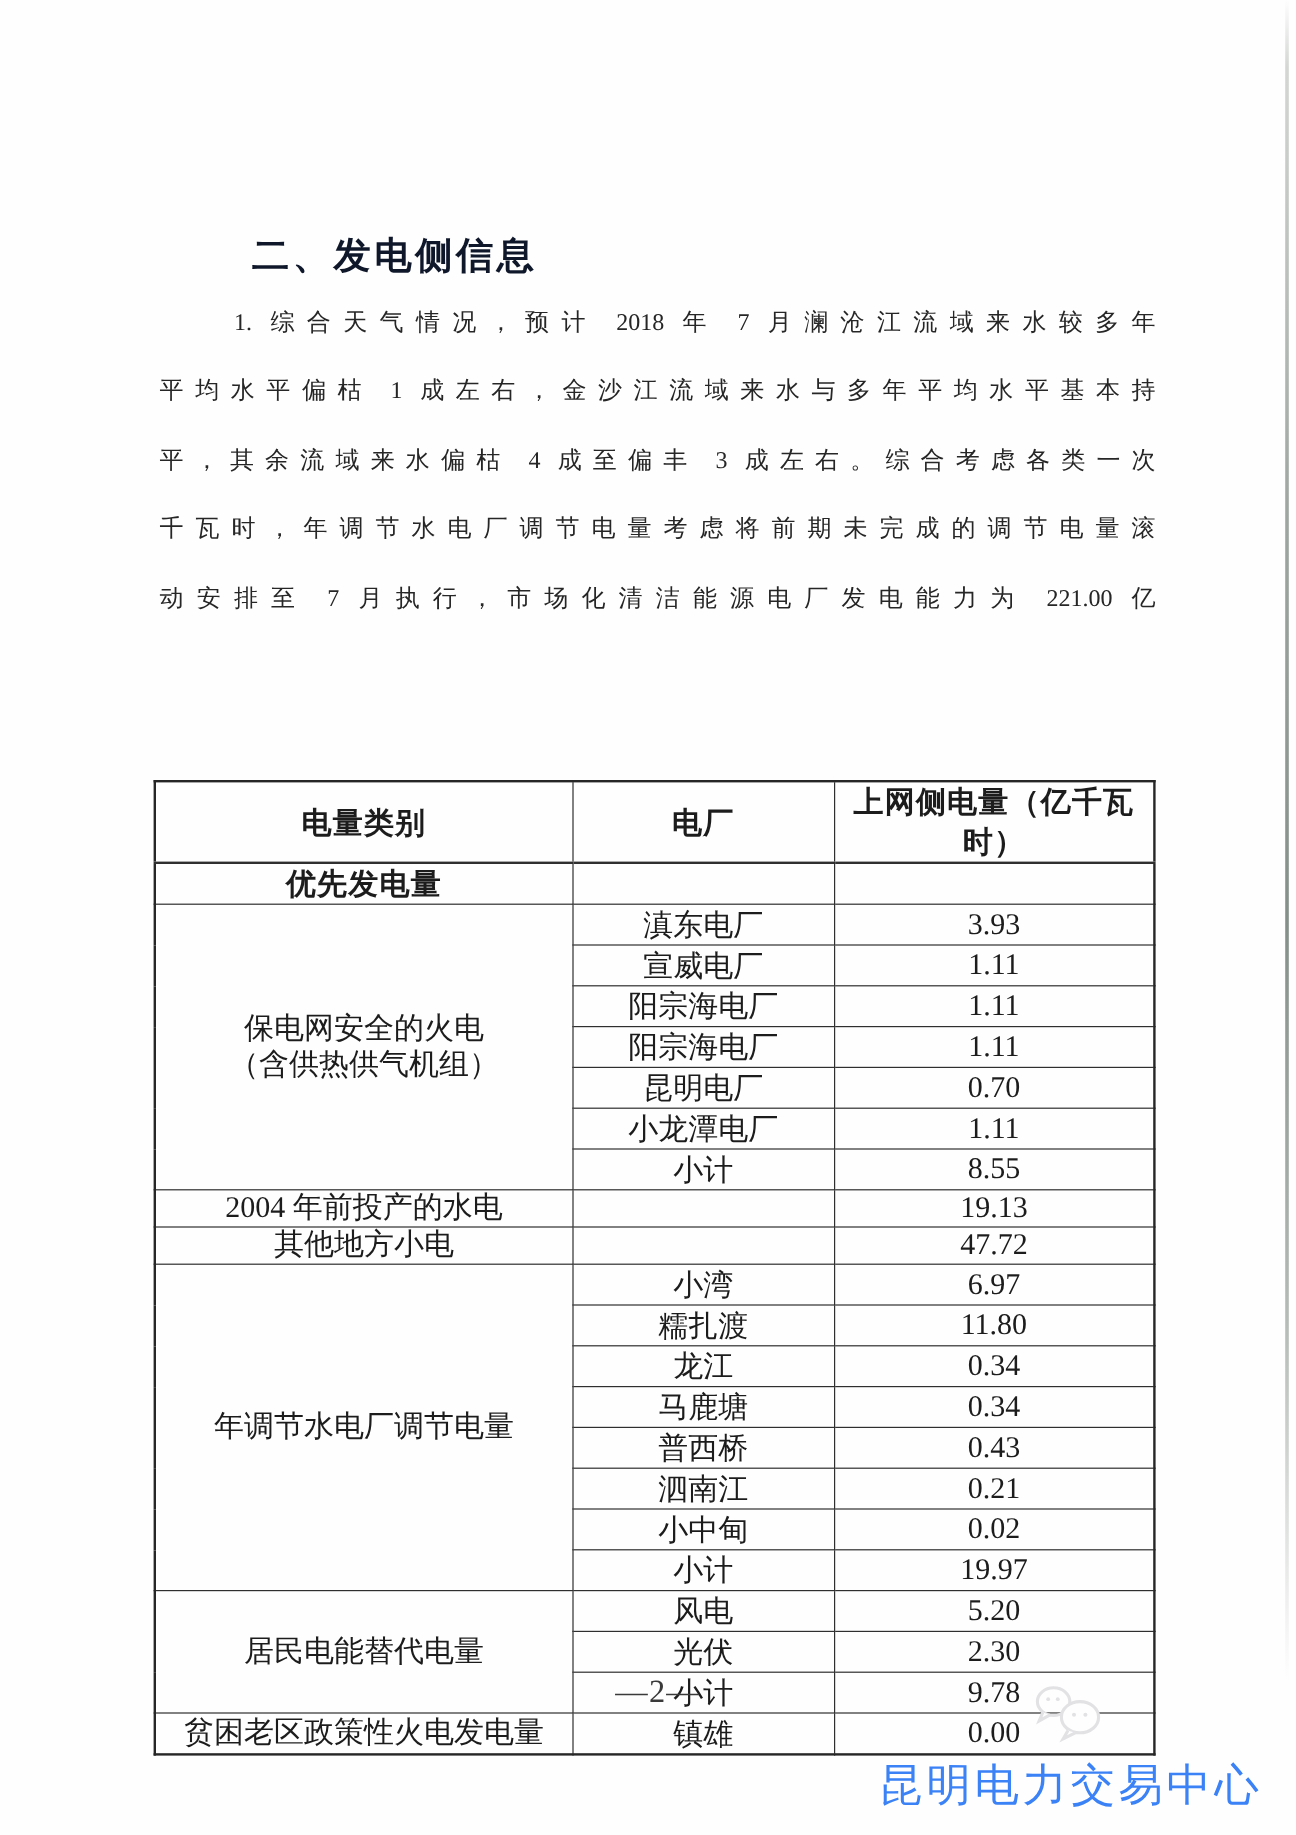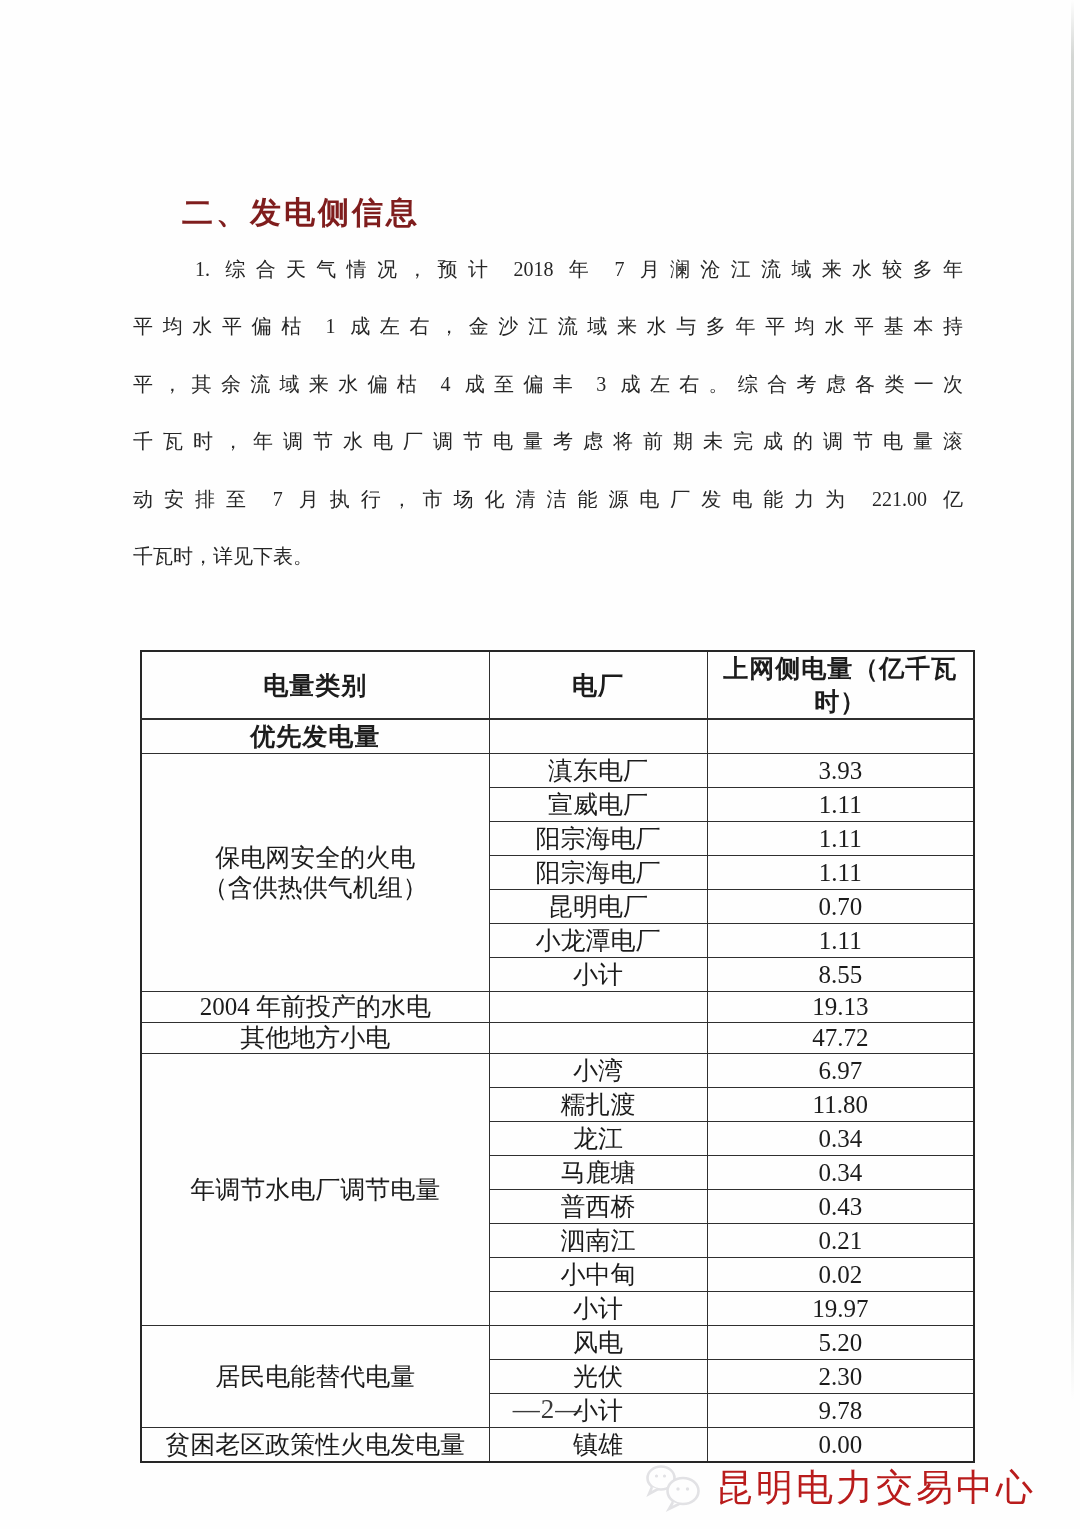--- a/index.html
+++ b/index.html
@@ -10,69 +10,68 @@
   .scanline{position:absolute;left:1071px;top:0;width:3px;height:1400px;
     background:linear-gradient(to bottom,
       rgba(166,172,167,0) 0%,
       rgba(160,166,160,0.45) 4%,
       rgba(128,138,131,0.75) 30%,
       rgba(112,124,117,0.85) 55%,
       rgba(138,148,141,0.6) 80%,
       rgba(170,176,170,0.28) 93%,
       rgba(170,176,170,0) 100%);}
 
-  .heading{position:absolute;left:182px;top:192px;margin:0;
+  .heading{position:absolute;left:210px;top:192px;margin:0;
     font-family:"Liberation Sans", sans-serif;font-weight:700;
-    font-size:31px;letter-spacing:3px;color:#7f1d1d;}
+    font-size:31px;letter-spacing:3px;color:#0f172a;}
 
   .para{position:absolute;left:133px;top:241px;width:830px;
     font-size:20px;color:#262626;}
   .pl{height:57.4px;line-height:57.4px;text-align:justify;text-align-last:justify;
       text-justify:inter-character;overflow:hidden;}
   .pl.first{text-indent:62px;}
   .pl.last{text-align-last:left;}
 
-  table.gen{position:absolute;left:140px;top:650px;width:833px;
+  table.gen{position:absolute;left:128px;top:650px;width:833px;
     border-collapse:collapse;table-layout:fixed;
     border:2.2px solid #262626;}
   table.gen td{border:1.5px solid #2f2f2f;text-align:center;vertical-align:middle;
     padding:0;overflow:hidden;font-size:25px;color:#1c1c1c;
     font-family:"Liberation Serif", serif;}
   tr.head{height:41px;}
   tr.head td{border-bottom-width:2.2px;font-family:"Liberation Sans", sans-serif;
     font-weight:700;letter-spacing:1px;}
   tr.pri{height:33px;padding-left:20px;}
   tr.pri td{font-family:"Liberation Sans", sans-serif;font-weight:700;letter-spacing:1px;}
   tr.r{height:29px;}
   td.cat div{line-height:30px;}
 
   .pageno{position:absolute;left:133px;top:1394px;width:830px;text-align:center;
     font-size:27px;color:#3a3a3a;letter-spacing:1px;}
 
-  .watermark{position:absolute;right:44px;bottom:16px;display:flex;align-items:center;gap:10px;
-    color:#b91c1c;font-family:"Liberation Sans", sans-serif;
-    font-size:37px;letter-spacing:3px;font-weight:400;user-select:none;}
+  .watermark{position:absolute;right:28px;bottom:16px;display:flex;align-items:center;gap:10px;
+    color:#3b82f6;font-family:"Liberation Sans", sans-serif;
+    font-size:37px;letter-spacing:3px;font-weight:400;user-select:none;flex-direction:column;}
   .watermark svg{display:block;}
 </style>
 </head>
 <body>
 
 <div class="page">
 
   <div class="scanline"></div>
 
   <h2 class="heading">二、发电侧信息</h2>
 
   <div class="para">
     <div class="pl first">1. 综合天气情况，预计 2018 年 7 月澜沧江流域来水较多年</div>
     <div class="pl">平均水平偏枯 1 成左右，金沙江流域来水与多年平均水平基本持</div>
     <div class="pl">平，其余流域来水偏枯 4 成至偏丰 3 成左右。综合考虑各类一次</div>
     <div class="pl">千瓦时，年调节水电厂调节电量考虑将前期未完成的调节电量滚</div>
     <div class="pl">动安排至 7 月执行，市场化清洁能源电厂发电能力为 221.00 亿</div>
-    <div class="pl last">千瓦时，详见下表。</div>
   </div>
 
   <table class="gen">
     <colgroup>
       <col style="width:348px">
         <col style="width:218px">
         <col style="width:267px">
     </colgroup>
     <tbody>
       <tr class="head">

